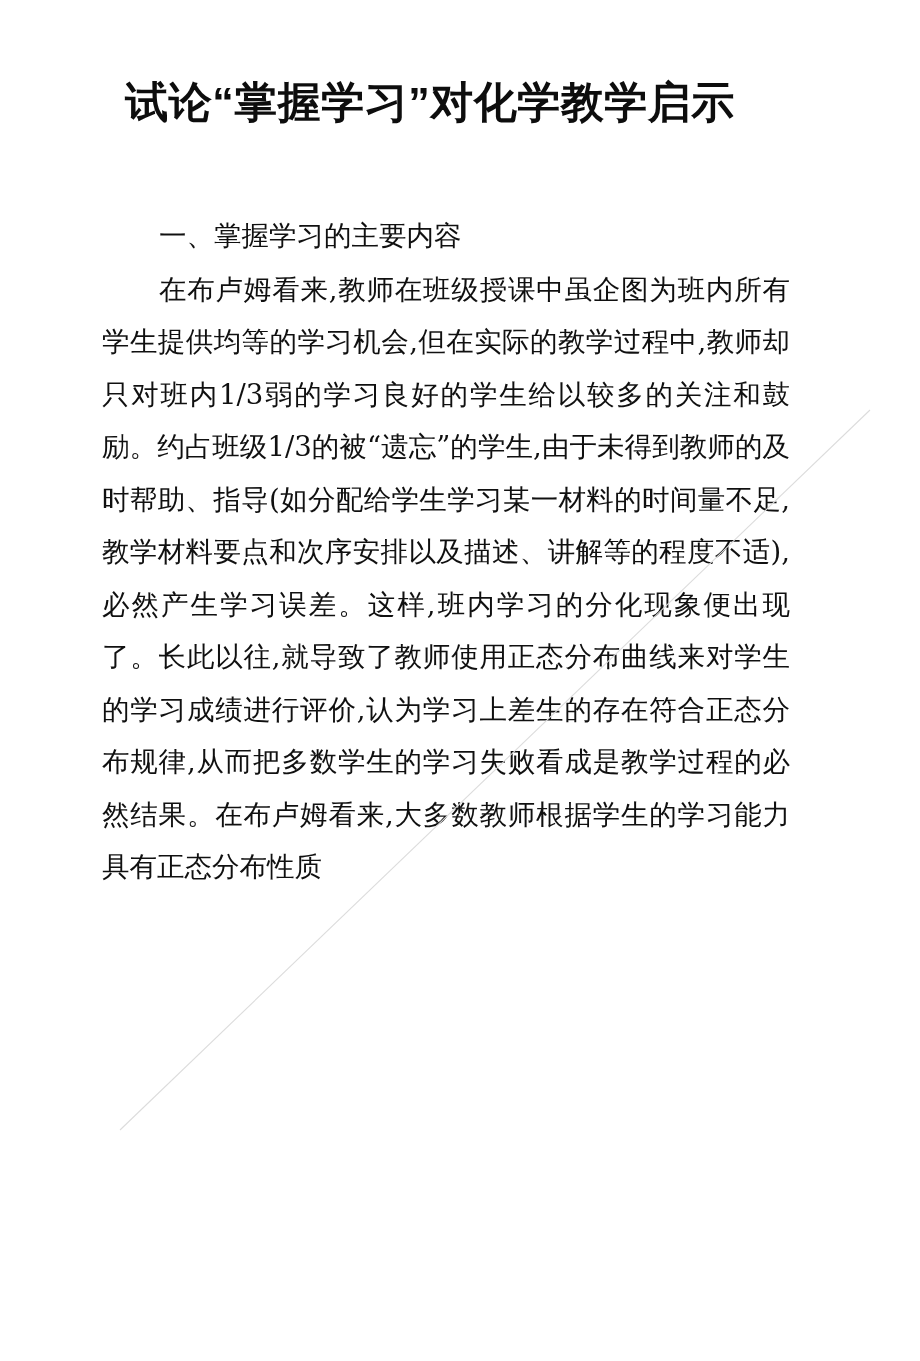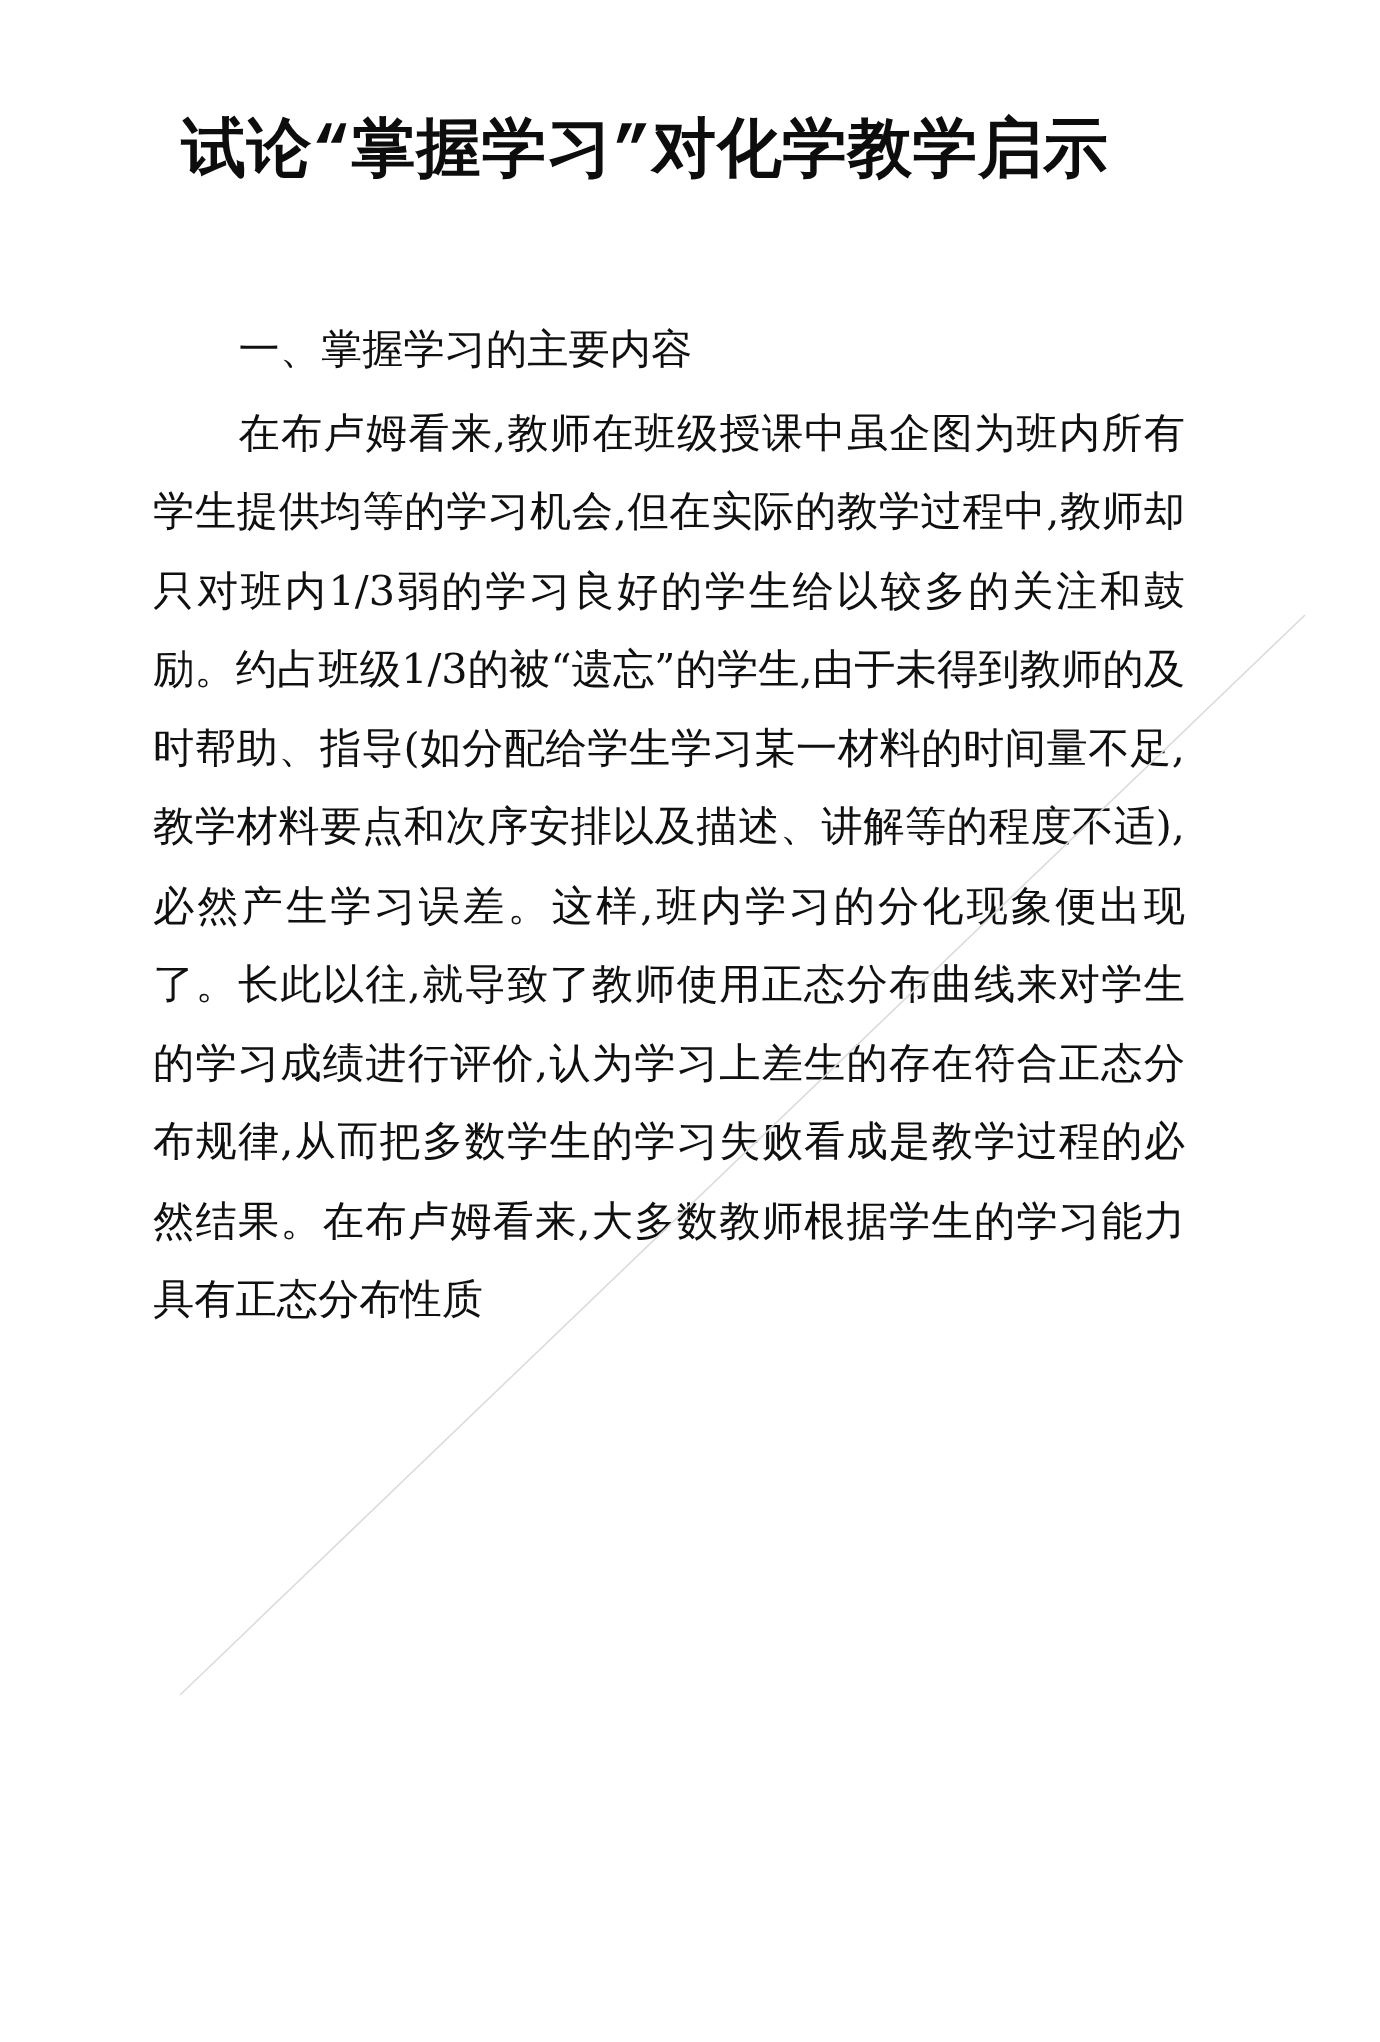--- a/index.html
+++ b/index.html
@@ -28,21 +28,21 @@
     height: 1361px;
     pointer-events: none;
     z-index: 3;
   }
   #doc-title {
     position: absolute;
     left: 0;
     top: 72px;
     width: 860px;
     text-align: center;
-    font-family: Liberation Mono, monospace;
+    font-family: Liberation Sans, sans-serif;
     font-weight: 700;
     font-size: 43px;
     line-height: 60px;
     letter-spacing: 0.5px;
     color: #0d0d0d;
     white-space: nowrap;
   }
   #body-block {
     position: absolute;
     left: 102px;
@@ -60,21 +60,21 @@
     text-justify: inter-character;
     text-indent: 57px;
     word-break: break-all;
   }
   .wide-gap {
     display: inline-block;
     width: 104px;
   }
   .heading {
     margin: 0;
-    font-family: Liberation Mono, monospace;
+    font-family: Liberation Serif, serif;
     font-size: 27.5px;
     line-height: 52.5px;
     color: #101010;
     text-indent: 57px;
     text-align: left;
   }
   .spacer-half { height: 26px; }
 </style>
 </head>
 <body>

